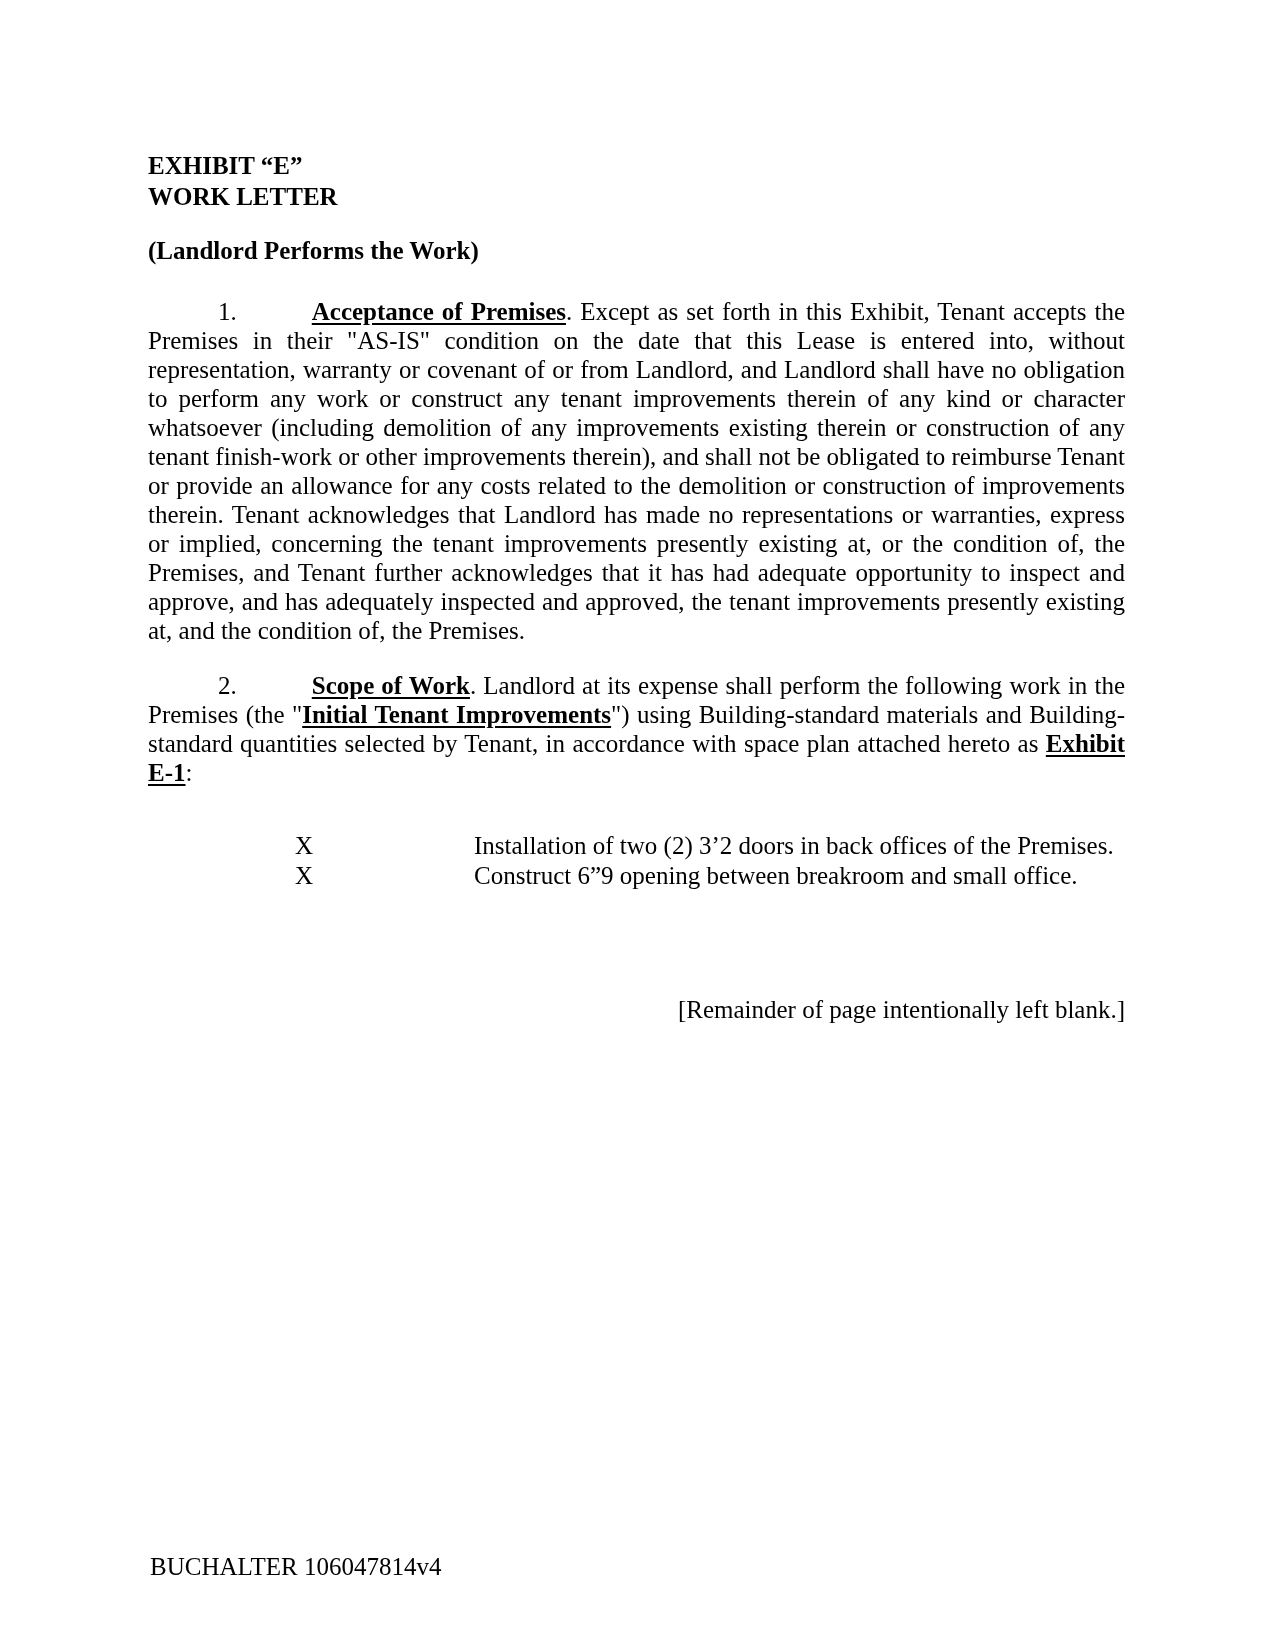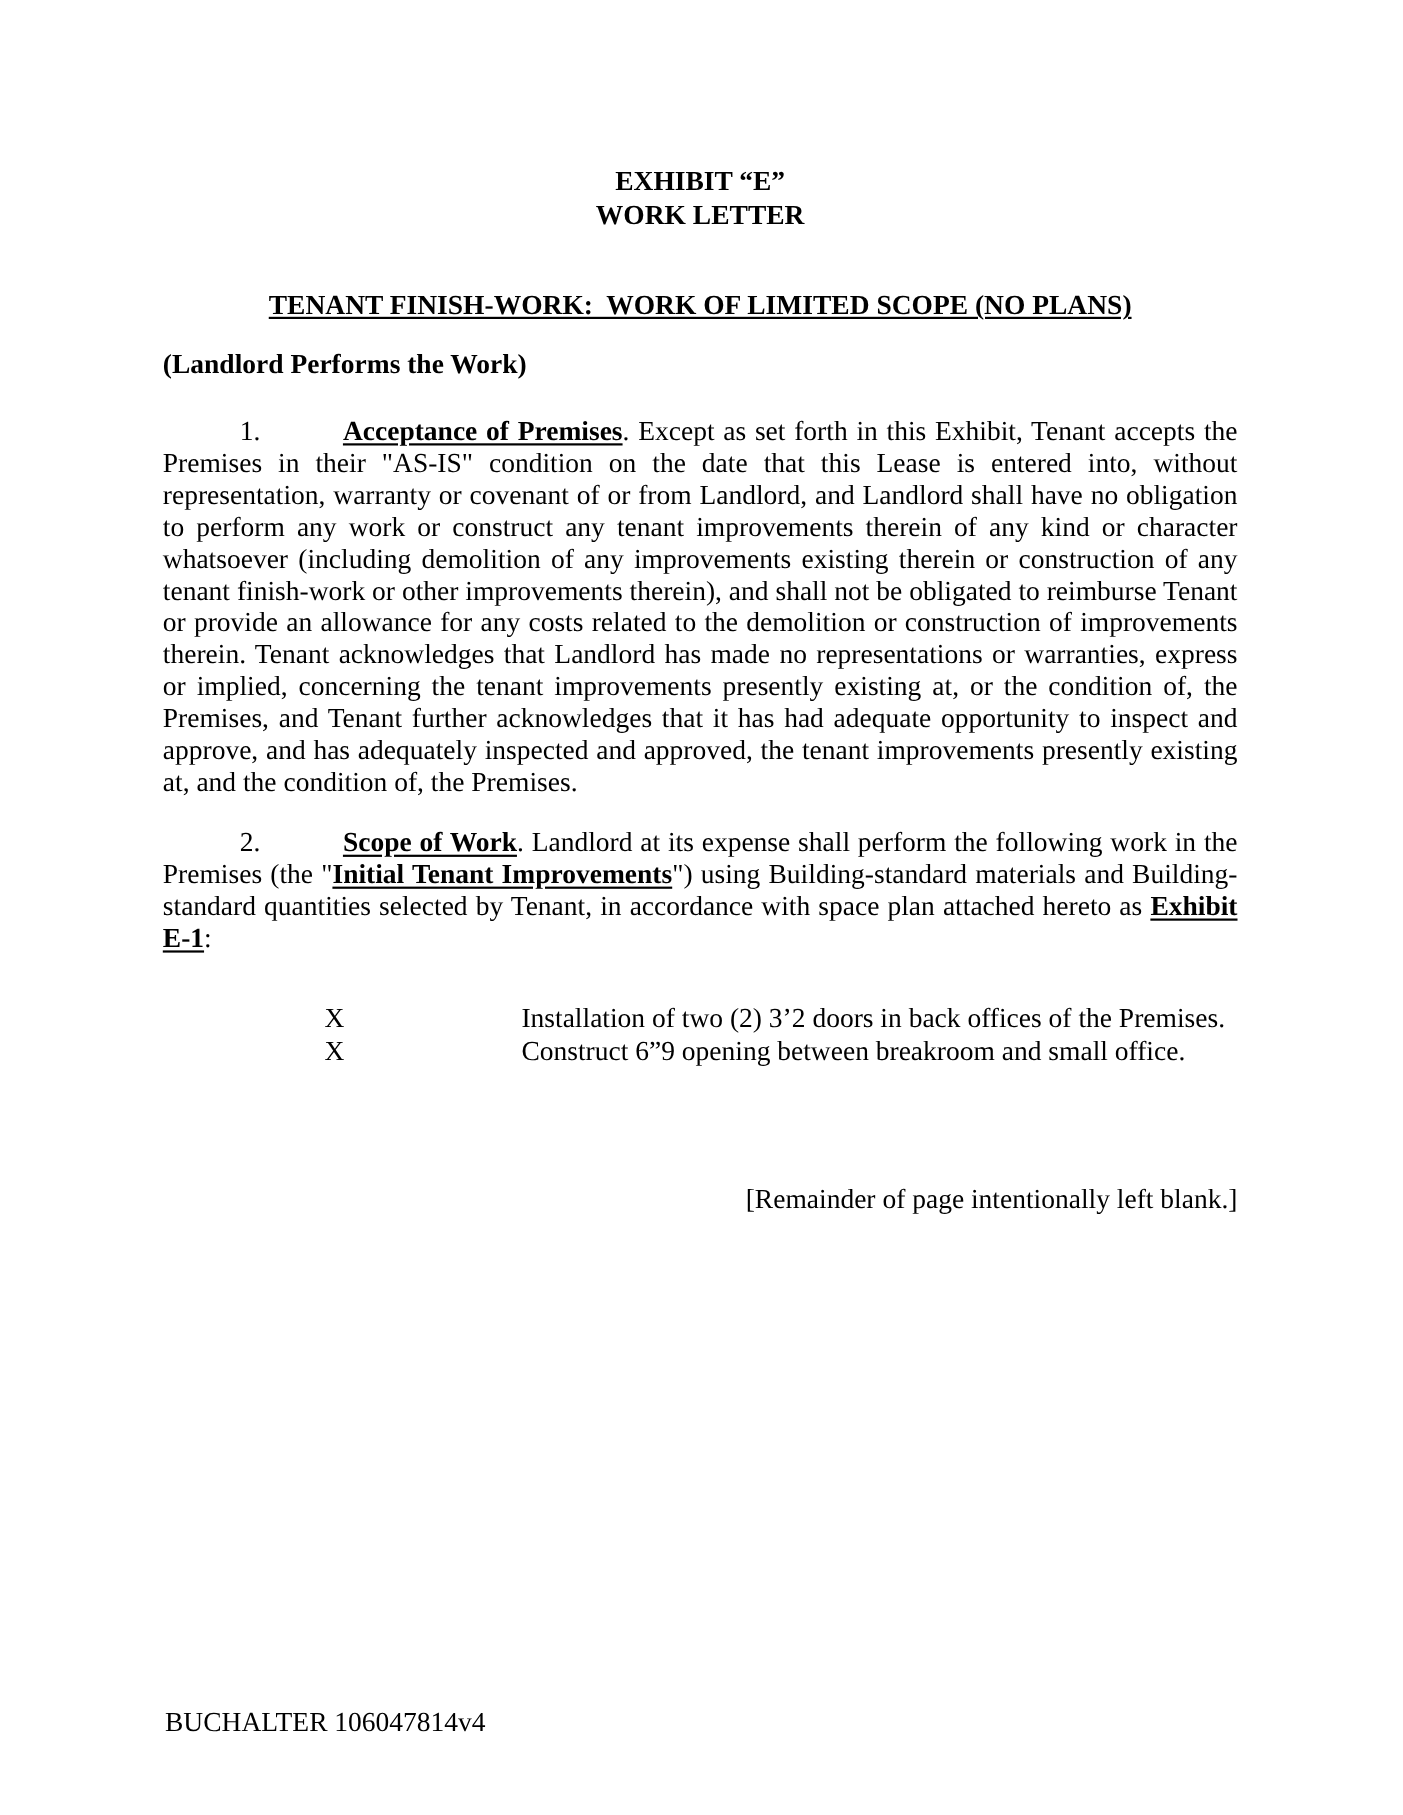--- a/index.html
+++ b/index.html
@@ -18,21 +18,21 @@
     overflow: hidden;
   }
   .content {
     position: absolute;
     top: 0;
     left: 148px;
     width: 977px;
   }
   .doc-title {
     margin-top: 150px;
-    text-align: center;
+    text-align: left;
     font-weight: bold;
     line-height: 31px;
   }
   .main-heading {
     margin-top: 51px;
     text-align: center;
     font-weight: bold;
     line-height: 30px;
     white-space: pre-wrap;
   }
@@ -95,21 +95,20 @@
 <body>
 
 <div class="page">
   <div class="content">
 
     <header class="doc-title">
       <div>EXHIBIT “E”</div>
       <div>WORK LETTER</div>
     </header>
 
-    <div class="main-heading"><span class="u">TENANT FINISH-WORK:  WORK OF LIMITED SCOPE (NO PLANS)</span></div>
 
     <div class="subheading">(Landlord Performs the Work)</div>
 
     <p class="body-para para-1"><span>1.</span><span class="tab"></span><span class="bu">Acceptance of Premises</span><span>.  Except as set forth in this Exhibit, Tenant accepts the Premises in their "AS-IS" condition on the date that this Lease is entered into, without representation, warranty or covenant of or from Landlord, and Landlord shall have no obligation to perform any work or construct any tenant improvements therein of any kind or character whatsoever (including demolition of any improvements existing therein or construction of any tenant finish-work or other improvements therein), and shall not be obligated to reimburse Tenant or provide an allowance for any costs related to the demolition or construction of improvements therein.  Tenant acknowledges that Landlord has made no representations or warranties, express or implied, concerning the tenant improvements presently existing at, or the condition of, the Premises, and Tenant further acknowledges that it has had adequate opportunity to inspect and approve, and has adequately inspected and approved, the tenant improvements presently existing at, and the condition of, the Premises.</span></p>
 
     <p class="body-para para-2"><span>2.</span><span class="tab"></span><span class="bu">Scope of Work</span><span>.  Landlord at its expense shall perform the following work in the Premises (the "</span><span class="bu">Initial Tenant Improvements</span><span>") using Building-standard materials and Building-standard quantities selected by Tenant, in accordance with space plan attached hereto as </span><span class="bu">Exhibit E-1</span><span>:</span></p>
 
     <div class="work-items">
       <div class="work-item">
         <span class="x-mark">X</span><span class="work-text">Installation of two (2) 3’2 doors in back offices of the Premises.</span>

